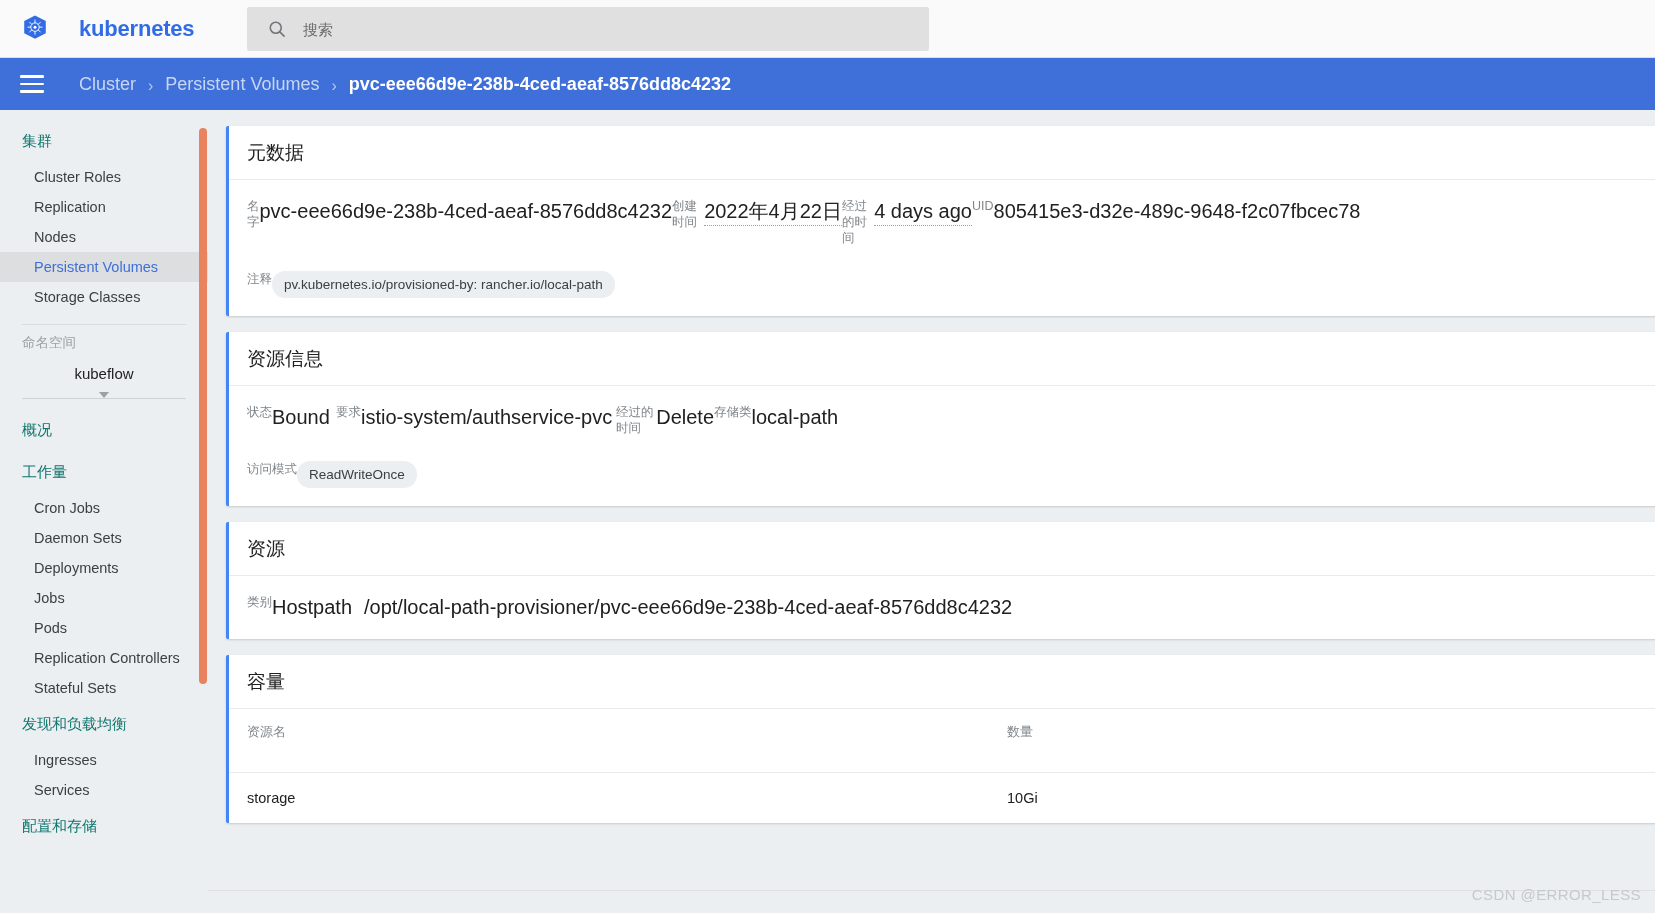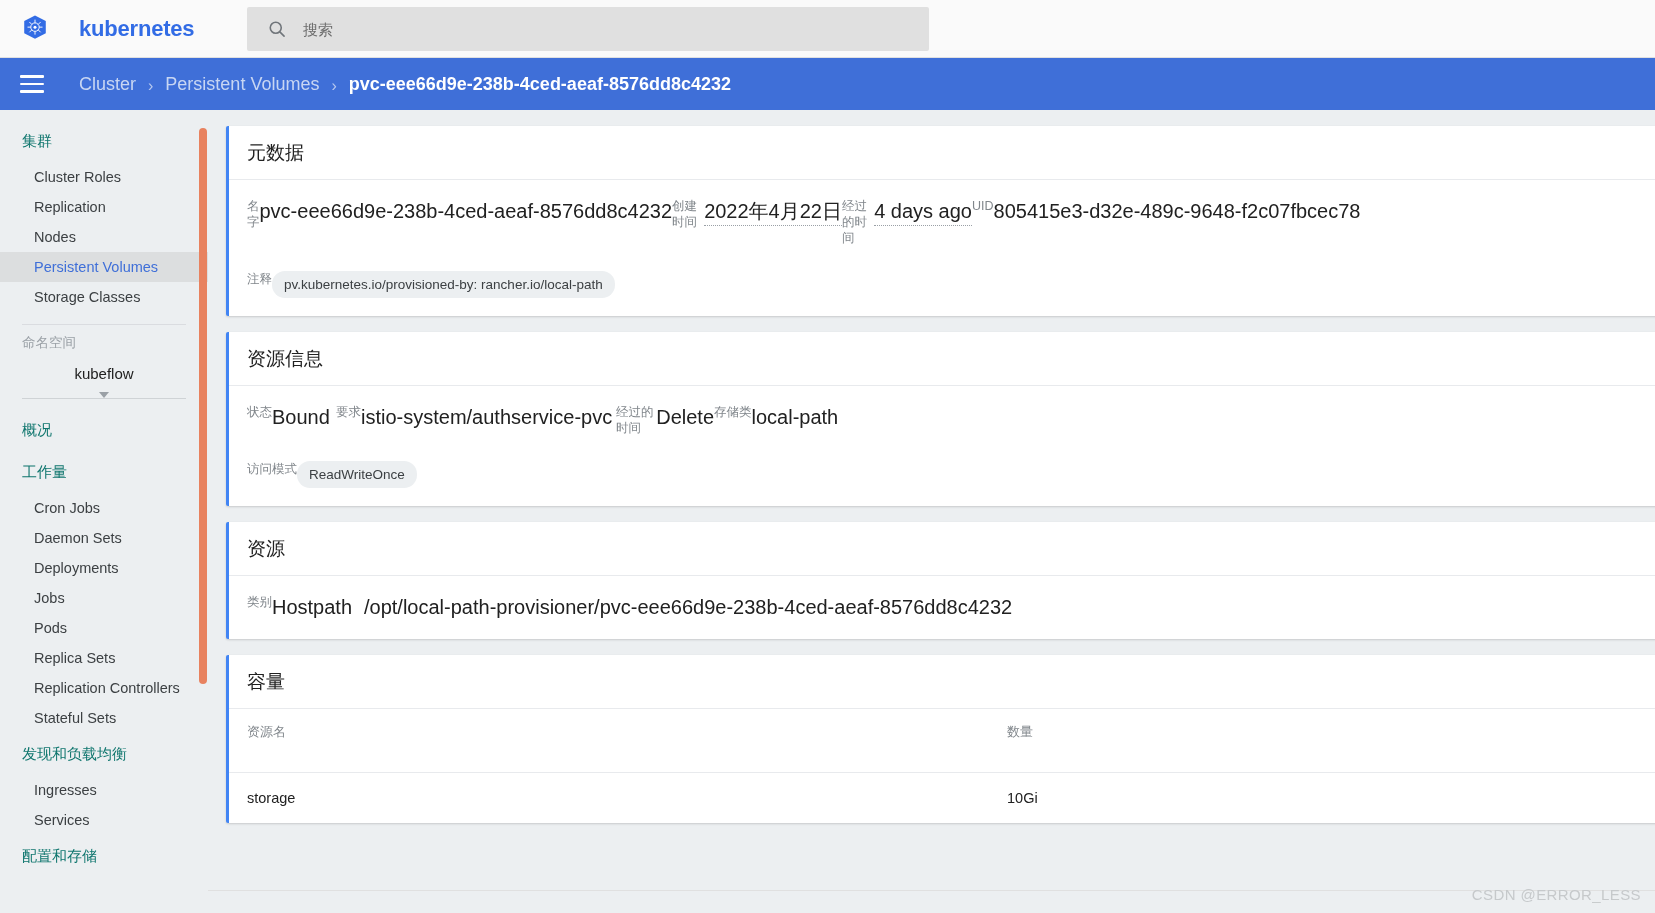--- a/index.html
+++ b/index.html
@@ -214,21 +214,20 @@
 
     <div class="spacer-sm"></div>
     <div class="nav-group-title">概况</div>
     <div class="nav-group-title">工作量</div>
 
     <div class="nav-item">Cron Jobs</div>
     <div class="nav-item">Daemon Sets</div>
     <div class="nav-item">Deployments</div>
     <div class="nav-item">Jobs</div>
     <div class="nav-item">Pods</div>
-    <div class="nav-item">Replica Sets</div>
     <div class="nav-item">Replication Controllers</div>
     <div class="nav-item">Stateful Sets</div>
 
     <div class="nav-group-title">发现和负载均衡</div>
     <div class="nav-item">Ingresses</div>
     <div class="nav-item">Services</div>
 
     <div class="nav-group-title">配置和存储</div>
   </div>
 

